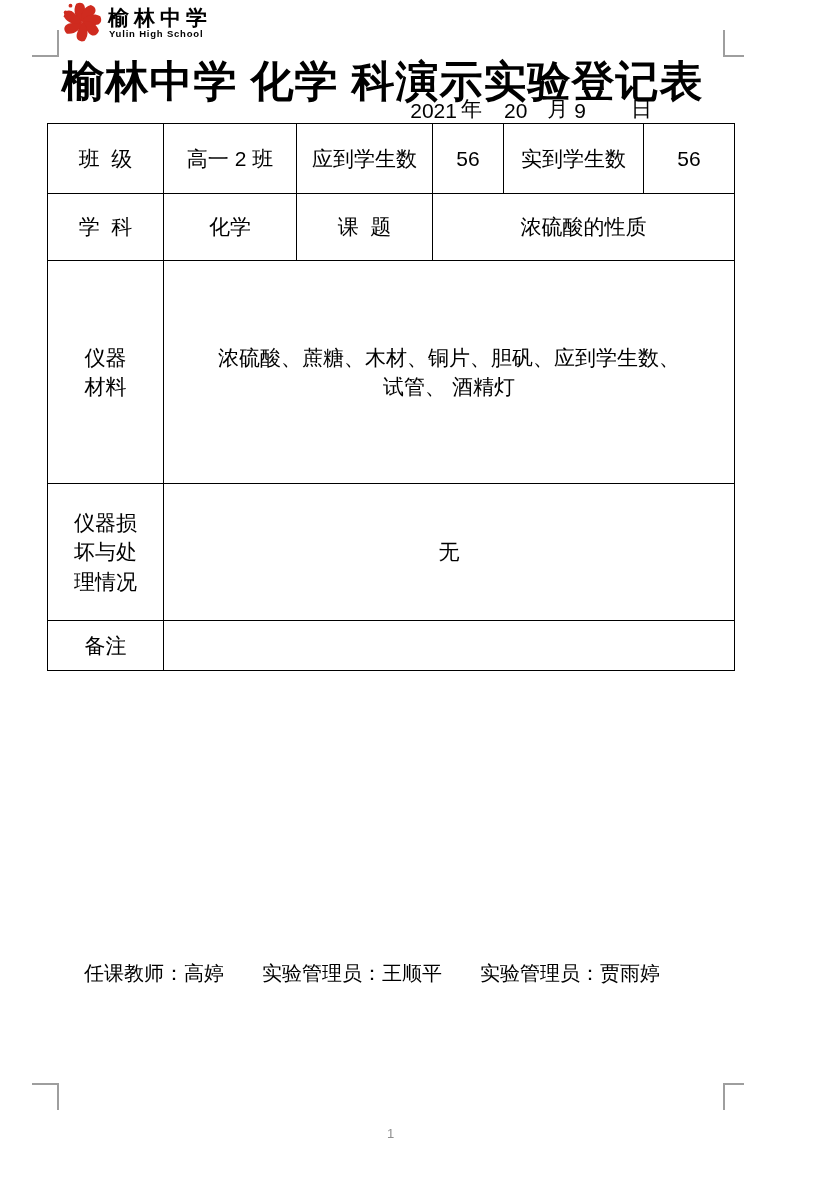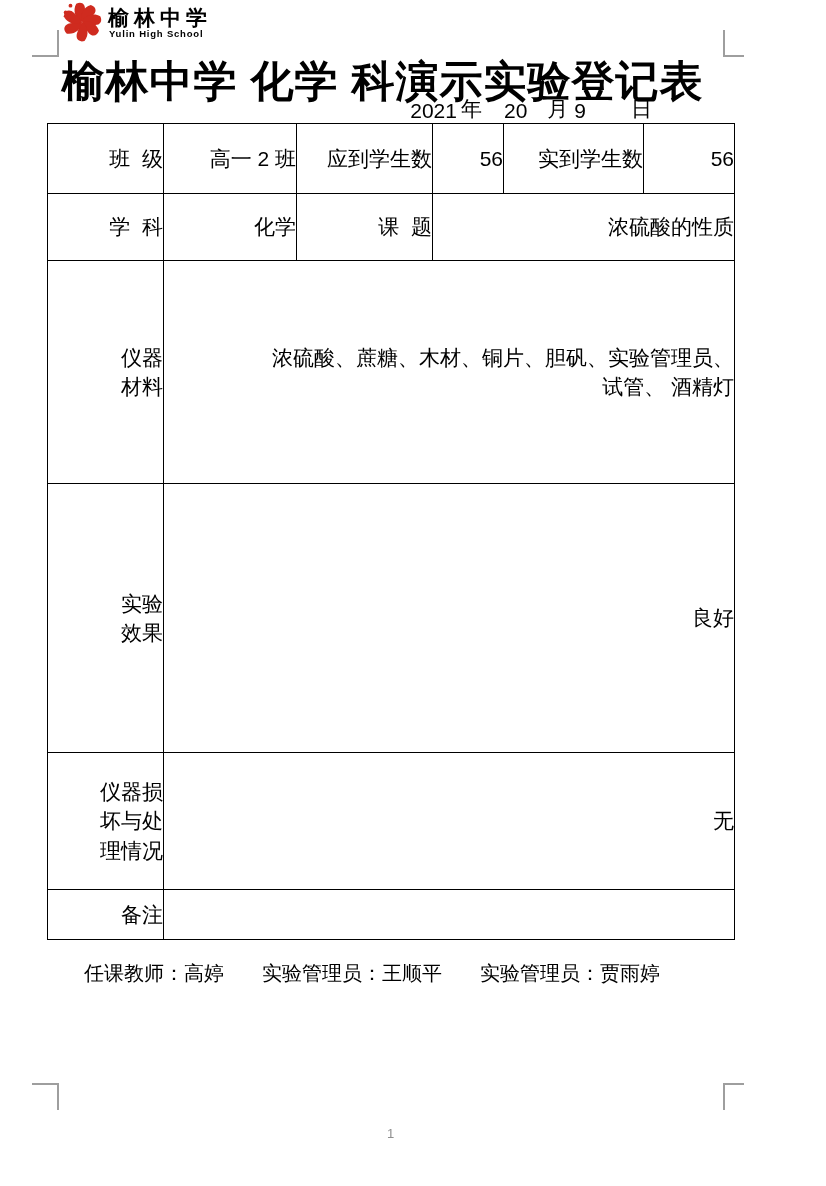--- a/index.html
+++ b/index.html
@@ -52,21 +52,21 @@
   #date-line .d-day         { margin-left: 6px; }
   #date-line .d-day-label   { margin-left: 45px; }
 
   
   #form-table {
     position: absolute; left: 47px; top: 123px;
     border-collapse: collapse; table-layout: fixed; width: 687px;
   }
   #form-table td {
     border: 1px solid #000000;
-    text-align: right; vertical-align: middle;
+    text-align: center; vertical-align: middle;
     font-size: 21px; line-height: 1.4;
     padding: 0; white-space: pre-wrap;
     overflow: hidden;
   }
   tr.r1 td { height: 69px; }
   tr.r2 td { height: 66px; }
   tr.r3 td { height: 222px; }
   tr.r4 td { height: 268px; }
   tr.r5 td { height: 136px; }
   tr.r6 td { height: 49px; }
@@ -148,27 +148,22 @@
       </tr>
       <tr class="r2">
         <td>学  科</td>
         <td>化学</td>
         <td>课  题</td>
         <td colspan="3">浓硫酸的性质</td>
       </tr>
       <tr class="r3">
         <td>仪器
 材料</td>
-        <td colspan="5">浓硫酸、蔗糖、木材、铜片、胆矾、实验管理员、
+        <td colspan="5">浓硫酸、蔗糖、木材、铜片、胆矾、应到学生数、
 试管、 酒精灯</td>
-      </tr>
-      <tr class="r4">
-        <td>实验
-效果</td>
-        <td colspan="5">良好</td>
       </tr>
       <tr class="r5">
         <td>仪器损
 坏与处
 理情况</td>
         <td colspan="5" class="damage-value">无</td>
       </tr>
       <tr class="r6">
         <td>备注</td>
         <td colspan="5"></td>

